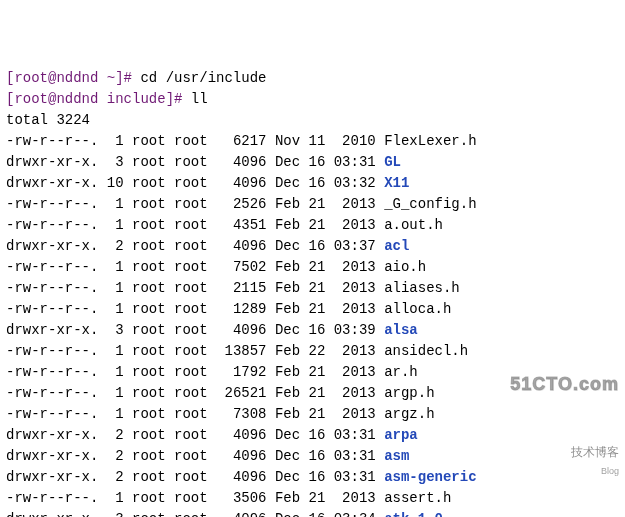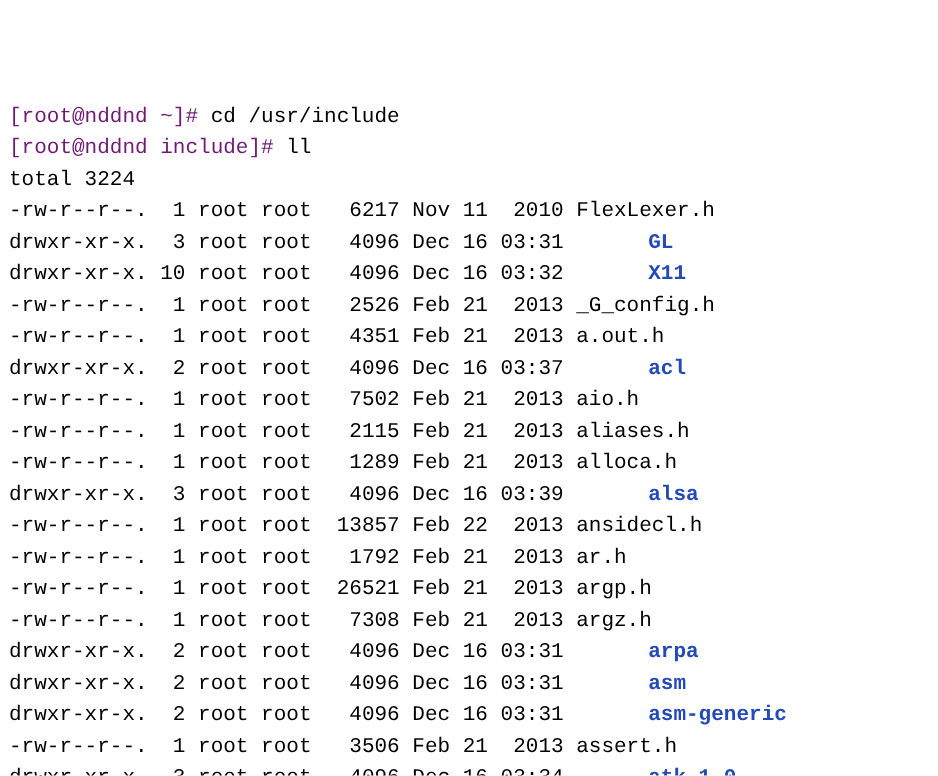--- a/index.html
+++ b/index.html
@@ -14,21 +14,21 @@
       width: 625px;
       height: 517px;
       box-sizing: border-box;
       overflow: hidden;
     }
     .line {
       line-height: 21px;
       display: block;
     }
     .prompt-user { color: #701a75; }
-    .dir { color: #2449b8; font-weight: bold; margin-left: 48px; }
+    .dir { color: #2449b8; font-weight: bold; }
     .watermark {
       position: absolute;
       right: 6px;
       bottom: 8px;
       text-align: right;
       font-family: sans-serif;
       pointer-events: none;
     }
     .wm-top {
       font-size: 18px;
@@ -48,16 +48,21 @@
     }
   </style>
 </head>
 <body>
 
 
 
 <div id="terminal"><span class="line"><span class="prompt-user">[root@nddnd ~]# </span><span>cd /usr/include</span></span><span class="line"><span class="prompt-user">[root@nddnd include]# </span><span>ll</span></span><span class="line"><span>total 3224</span></span><span class="line"><span>-rw-r--r--.</span><span>  1</span><span> root</span><span> root</span><span>   6217</span><span> Nov</span><span> 11</span><span>  2010</span><span> </span><span>FlexLexer.h</span></span><span class="line"><span>drwxr-xr-x.</span><span>  3</span><span> root</span><span> root</span><span>   4096</span><span> Dec</span><span> 16</span><span> 03:31</span><span> </span><span class="dir">GL</span></span><span class="line"><span>drwxr-xr-x.</span><span> 10</span><span> root</span><span> root</span><span>   4096</span><span> Dec</span><span> 16</span><span> 03:32</span><span> </span><span class="dir">X11</span></span><span class="line"><span>-rw-r--r--.</span><span>  1</span><span> root</span><span> root</span><span>   2526</span><span> Feb</span><span> 21</span><span>  2013</span><span> </span><span>_G_config.h</span></span><span class="line"><span>-rw-r--r--.</span><span>  1</span><span> root</span><span> root</span><span>   4351</span><span> Feb</span><span> 21</span><span>  2013</span><span> </span><span>a.out.h</span></span><span class="line"><span>drwxr-xr-x.</span><span>  2</span><span> root</span><span> root</span><span>   4096</span><span> Dec</span><span> 16</span><span> 03:37</span><span> </span><span class="dir">acl</span></span><span class="line"><span>-rw-r--r--.</span><span>  1</span><span> root</span><span> root</span><span>   7502</span><span> Feb</span><span> 21</span><span>  2013</span><span> </span><span>aio.h</span></span><span class="line"><span>-rw-r--r--.</span><span>  1</span><span> root</span><span> root</span><span>   2115</span><span> Feb</span><span> 21</span><span>  2013</span><span> </span><span>aliases.h</span></span><span class="line"><span>-rw-r--r--.</span><span>  1</span><span> root</span><span> root</span><span>   1289</span><span> Feb</span><span> 21</span><span>  2013</span><span> </span><span>alloca.h</span></span><span class="line"><span>drwxr-xr-x.</span><span>  3</span><span> root</span><span> root</span><span>   4096</span><span> Dec</span><span> 16</span><span> 03:39</span><span> </span><span class="dir">alsa</span></span><span class="line"><span>-rw-r--r--.</span><span>  1</span><span> root</span><span> root</span><span>  13857</span><span> Feb</span><span> 22</span><span>  2013</span><span> </span><span>ansidecl.h</span></span><span class="line"><span>-rw-r--r--.</span><span>  1</span><span> root</span><span> root</span><span>   1792</span><span> Feb</span><span> 21</span><span>  2013</span><span> </span><span>ar.h</span></span><span class="line"><span>-rw-r--r--.</span><span>  1</span><span> root</span><span> root</span><span>  26521</span><span> Feb</span><span> 21</span><span>  2013</span><span> </span><span>argp.h</span></span><span class="line"><span>-rw-r--r--.</span><span>  1</span><span> root</span><span> root</span><span>   7308</span><span> Feb</span><span> 21</span><span>  2013</span><span> </span><span>argz.h</span></span><span class="line"><span>drwxr-xr-x.</span><span>  2</span><span> root</span><span> root</span><span>   4096</span><span> Dec</span><span> 16</span><span> 03:31</span><span> </span><span class="dir">arpa</span></span><span class="line"><span>drwxr-xr-x.</span><span>  2</span><span> root</span><span> root</span><span>   4096</span><span> Dec</span><span> 16</span><span> 03:31</span><span> </span><span class="dir">asm</span></span><span class="line"><span>drwxr-xr-x.</span><span>  2</span><span> root</span><span> root</span><span>   4096</span><span> Dec</span><span> 16</span><span> 03:31</span><span> </span><span class="dir">asm-generic</span></span><span class="line"><span>-rw-r--r--.</span><span>  1</span><span> root</span><span> root</span><span>   3506</span><span> Feb</span><span> 21</span><span>  2013</span><span> </span><span>assert.h</span></span><span class="line"><span>drwxr-xr-x.</span><span>  3</span><span> root</span><span> root</span><span>   4096</span><span> Dec</span><span> 16</span><span> 03:34</span><span> </span><span class="dir">atk-1.0</span></span></div>
 
 <div class="watermark">
+  <div class="wm-top">51CTO.com</div>
+  <div>
+    <span class="wm-sub">技术博客</span>
+    <span class="wm-blog">Blog</span>
+  </div>
 </div>
 
 
 
 
 </body></html>

